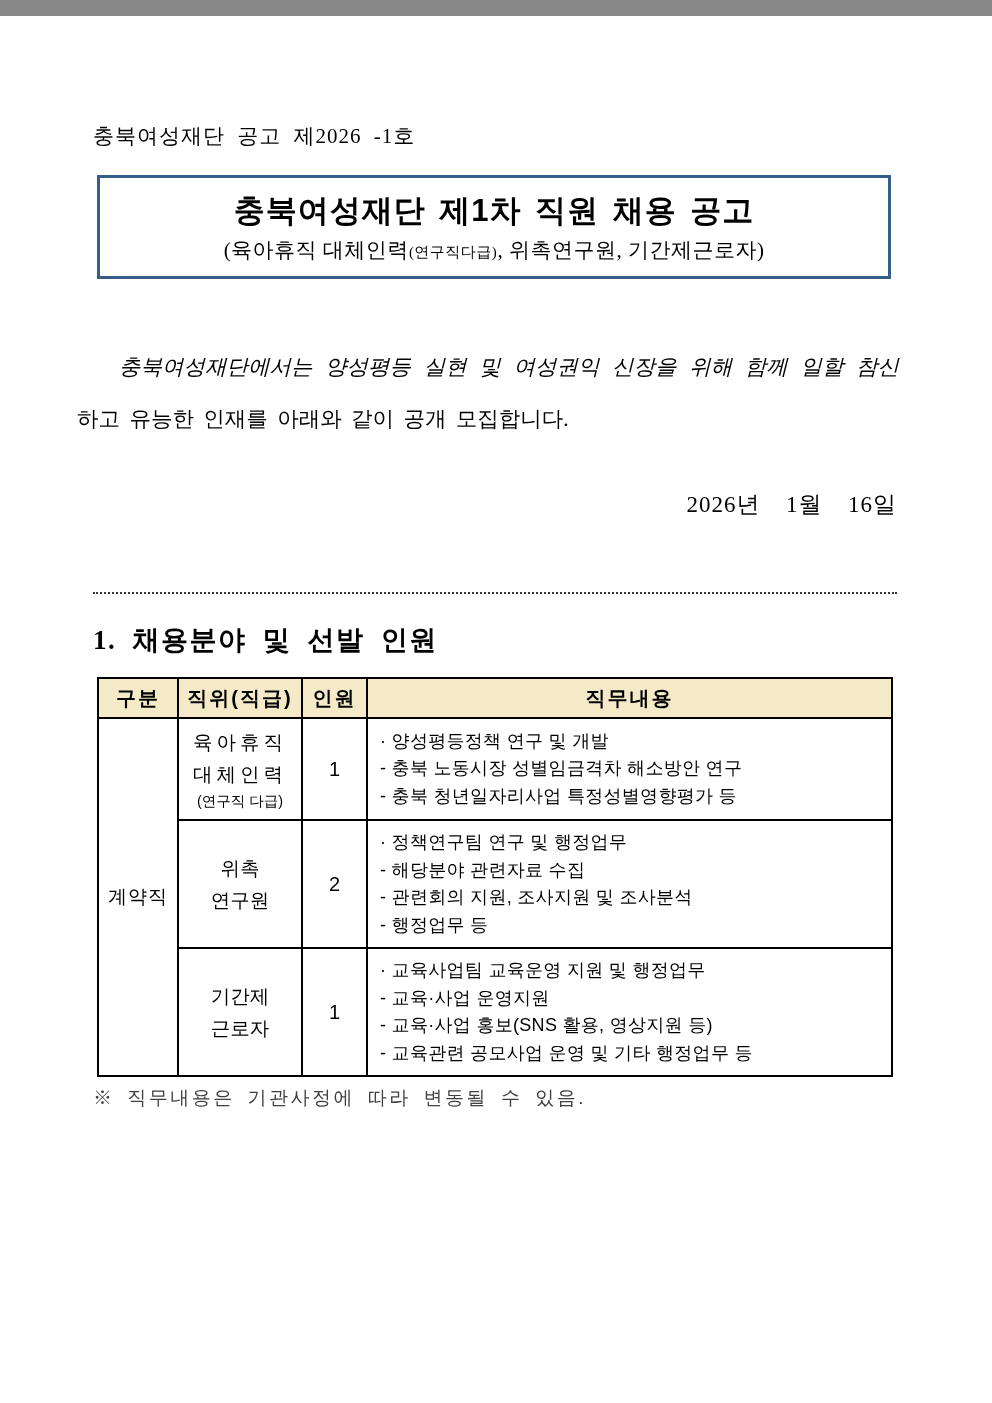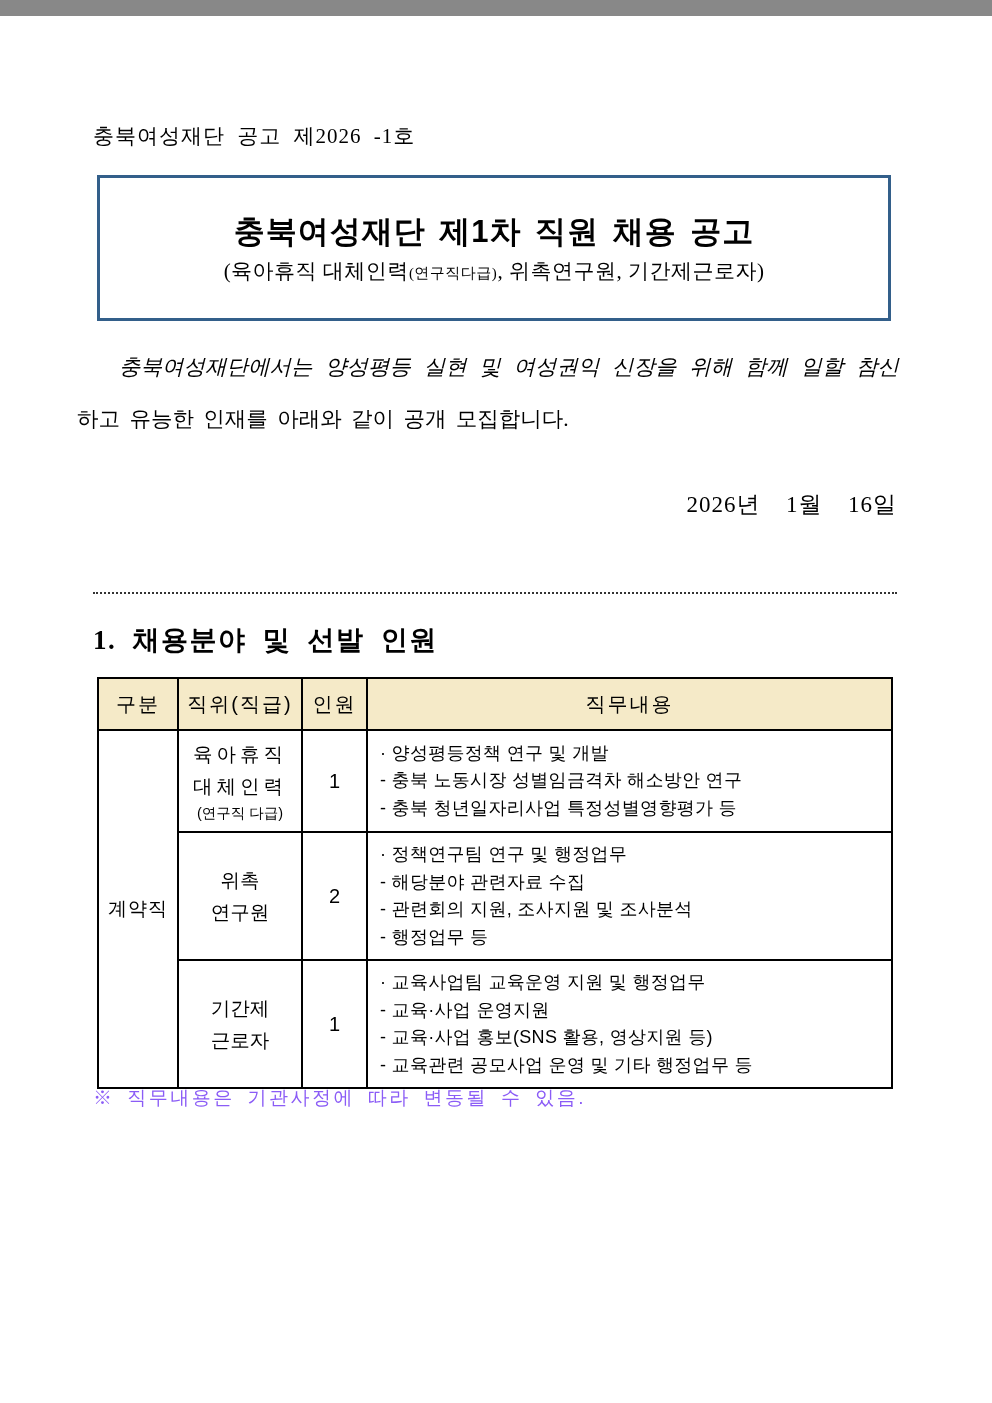--- a/index.html
+++ b/index.html
@@ -24,21 +24,21 @@
     letter-spacing: 1px;
     word-spacing: 6px;
   }
 
   
   .title-box {
     position: absolute;
     left: 97px;
     top: 159px;
     width: 794px;
-    height: 146px;
+    height: 104px;
     border: 3px solid #335F8A;
     background: #fff;
     display: flex;
     flex-direction: column;
     align-items: center;
     justify-content: center;
     gap: 4px;
   }
   .title-main {
     font-family: "Liberation Sans", sans-serif;
@@ -125,23 +125,23 @@
     width: 794px;
     border-collapse: collapse;
     font-family: "Liberation Sans", sans-serif;
     table-layout: fixed;
   }
   .recruit-table th, .recruit-table td {
     border: 2px solid #000;
   }
   .recruit-table th {
     background: #F5EAC8;
-    height: 52px;
+    height: 40px;
     font-size: 20px;
-    font-weight: 400;
+    font-weight: 700;
     letter-spacing: 2px;
     text-align: center;
     vertical-align: middle;
   }
   .cell-center {
     text-align: center;
     vertical-align: middle;
   }
   .cat-cell {
     font-size: 19px;
@@ -170,21 +170,21 @@
   }
   .row-1 td { height: 102px; }
   .row-2 td { height: 123px; }
   .row-3 td { height: 126px; }
 
   
   .note {
     position: absolute;
     left: 93px;
     top: 1069px;
-    color: #8b5cf6;
+    color: #404040;
     font-family: "Liberation Sans", sans-serif;
     font-size: 19px;
     letter-spacing: 2.5px;
     word-spacing: 5px;
   }
 </style>
 </head>
 <body>
 
 <div class="page">

